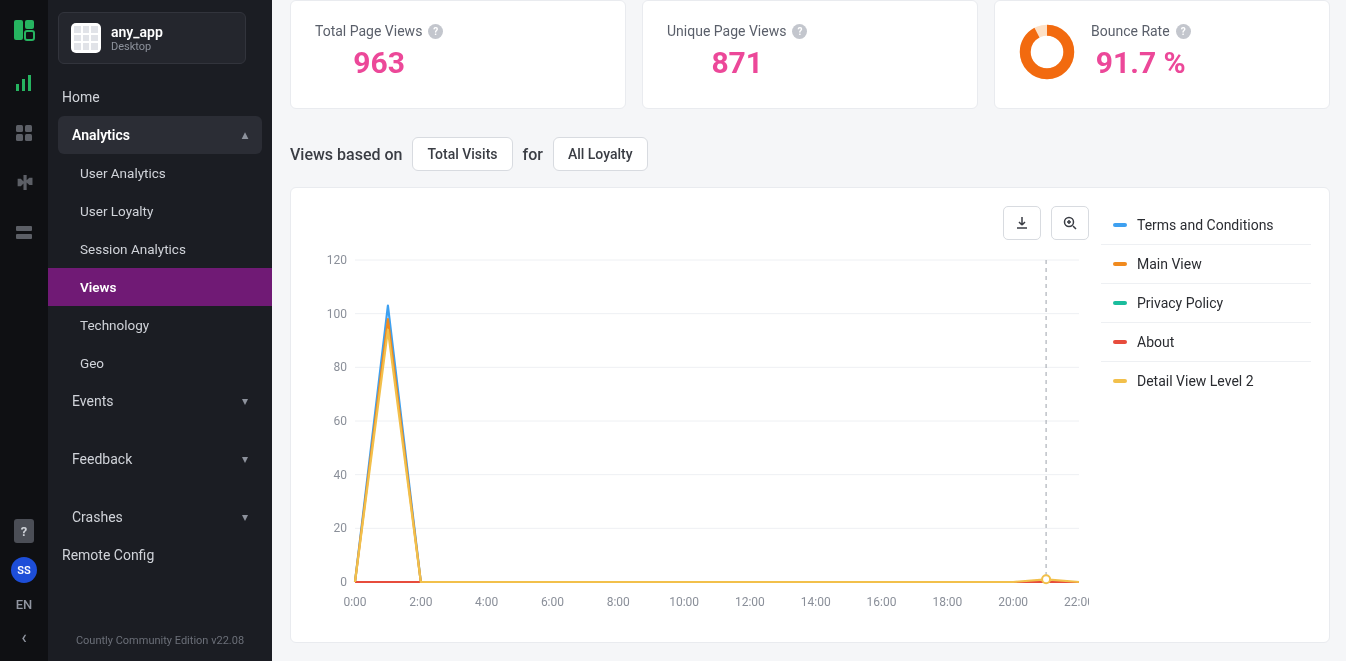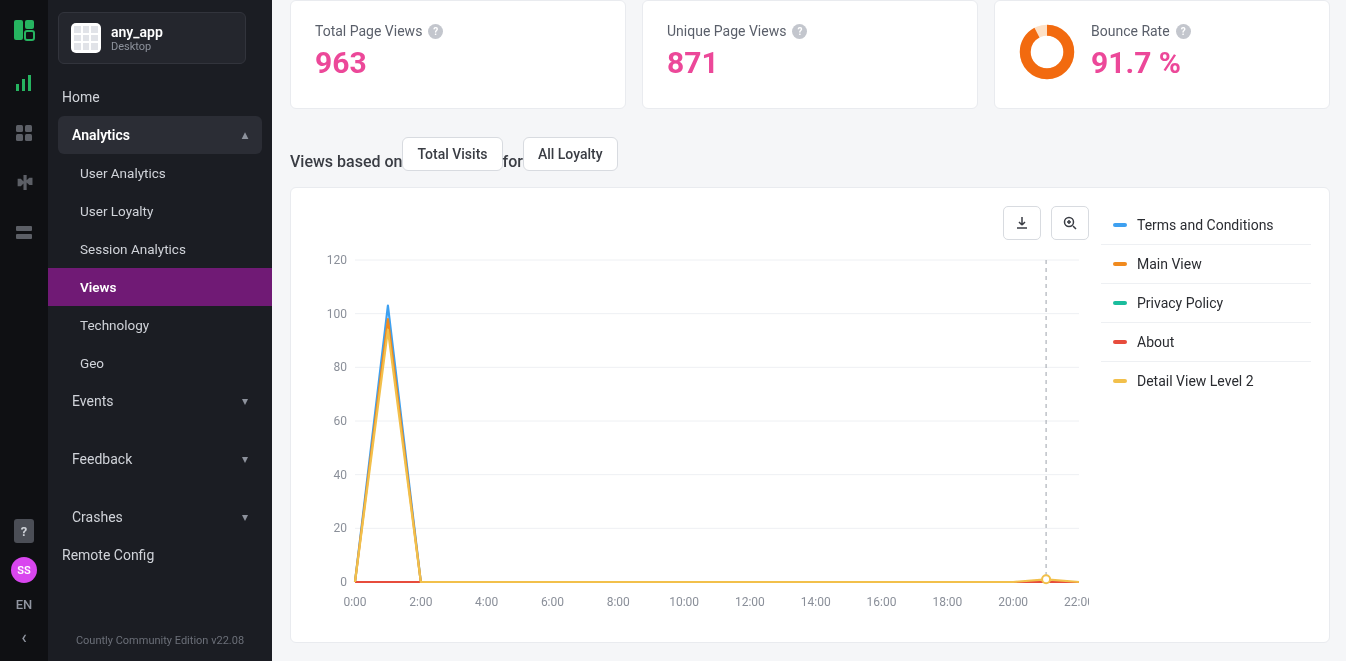--- a/index.html
+++ b/index.html
@@ -28,21 +28,21 @@
     display: flex; align-items: center; justify-content: center;
     color: #5c5f66; font-size: 18px; cursor: pointer;
   }
   .rail .ritem.active { color: #26b460; }
   .rail .bottom {
     position: absolute; bottom: 14px; left: 0; right: 0;
     display: flex; flex-direction: column; align-items: center; gap: 14px;
   }
   .avatar {
     width: 26px; height: 26px; border-radius: 50%;
-    background: #d946ef; color: #fff; font-size: 11px; font-weight: 600;
+    background: #1d4ed8; color: #fff; font-size: 11px; font-weight: 600;
     display: flex; align-items: center; justify-content: center;
   }
   .lang, .collapse {
     color: #9196a1; font-size: 13px; font-weight: 500; cursor: pointer;
   }
   .collapse { font-size: 18px; }
   .help-badge {
     width: 20px; height: 24px; border-radius: 3px;
     background: #4b4e56; color: #cfd2d8; font-size: 13px; font-weight: 700;
     display: flex; align-items: center; justify-content: center;
@@ -108,31 +108,31 @@
     gap: 16px;
   }
   .stat-card {
     flex: 1;
     background: #fff;
     border-radius: 6px;
     padding: 22px 24px 28px 24px;
     border: 1px solid #e9ebef;
     display: flex; align-items: center; gap: 16px;
   }
-  .stat-text { display: flex; flex-direction: column; gap: 6px; }
+  .stat-text { display: flex; flex-direction: column; gap: 6px; text-align: center; }
   .stat-label { font-size: 14px; color: #5a5f6a; display: flex; align-items: center; gap: 6px; }
   .qmark {
     width: 15px; height: 15px; border-radius: 50%; background: #c3c6cd;
     color: #fff; font-size: 10px; font-weight: 700;
     display: inline-flex; align-items: center; justify-content: center;
   }
   .stat-value { font-size: 30px; font-weight: 700; color: #ec4899; }
   .donut { width: 56px; height: 56px; flex-shrink: 0; }
   .filter-row {
-    display: flex; align-items: flex-end; gap: 0;
+    display: flex; align-items: center; gap: 10px;
     margin: 28px 0 16px 0;
     font-size: 16px; color: #3a3d44; font-weight: 500;
   }
   .pill {
     padding: 8px 14px;
     background: #fff;
     border: 1px solid #d8dbe0;
     border-radius: 6px;
     font-size: 14px; color: #3a3d44;
     cursor: pointer;

